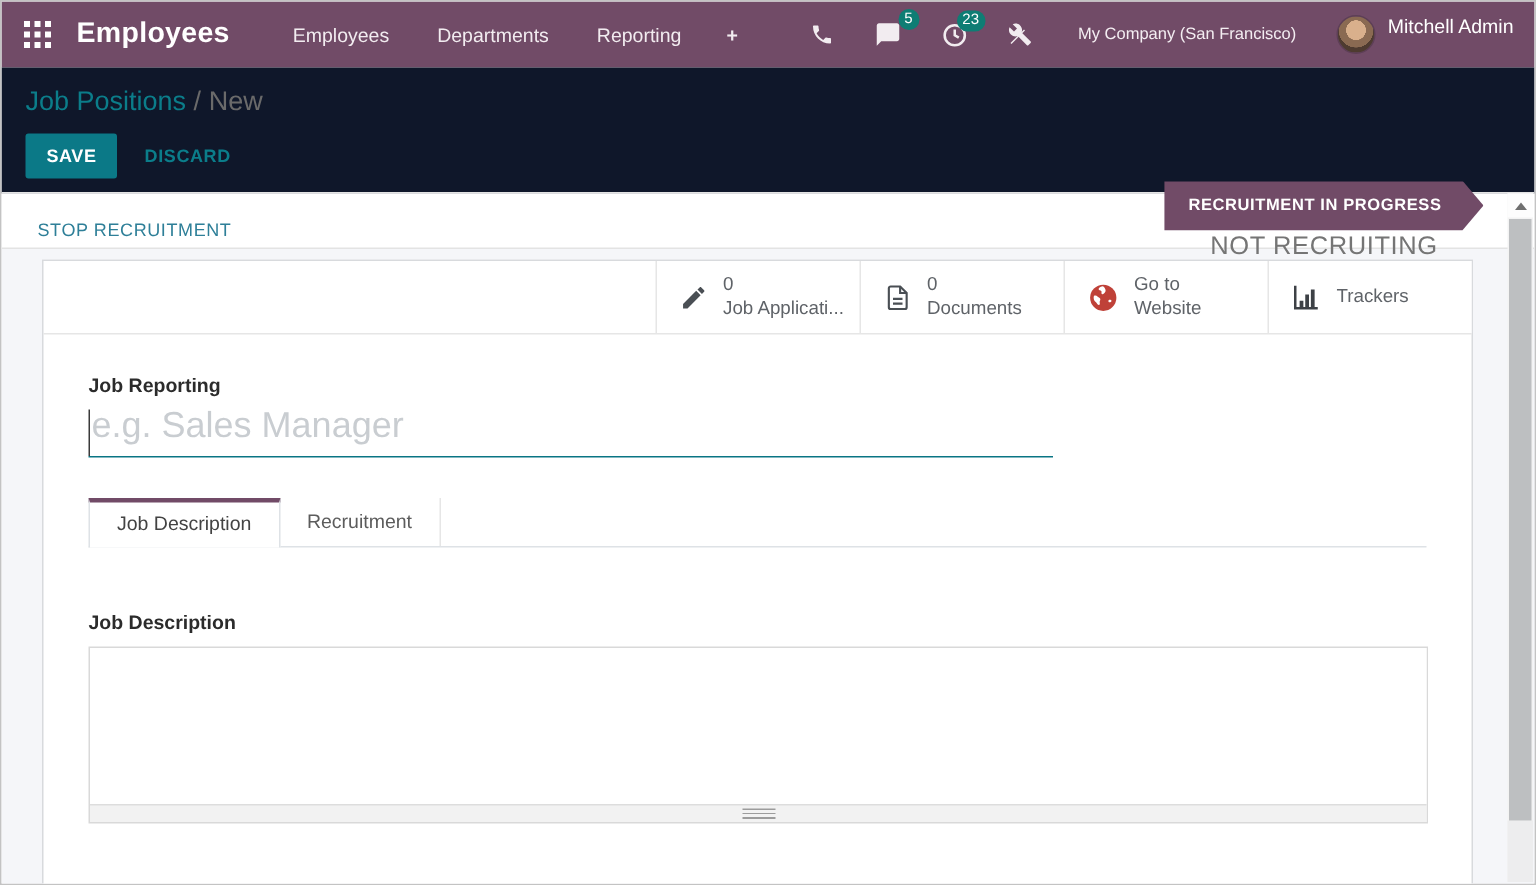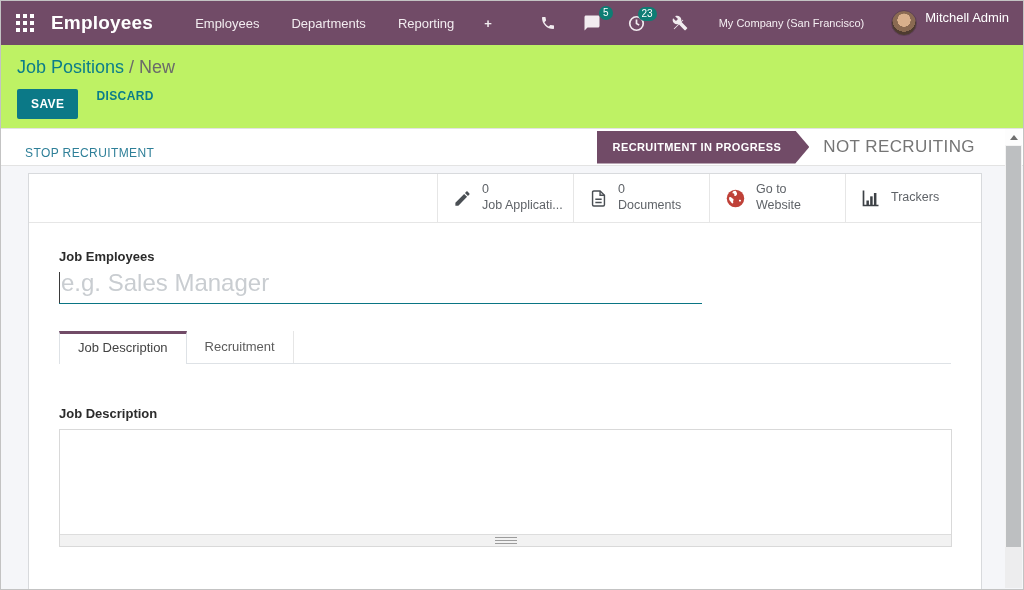--- a/index.html
+++ b/index.html
@@ -31,45 +31,45 @@
   .company { font-size:11px; color:#f4eef2; margin-left:4px; cursor:pointer; }
   .user-menu { display:flex; align-items:flex-start; gap:8px; cursor:pointer; }
   .avatar {
     width:26px; height:26px; border-radius:50%;
     background:radial-gradient(circle at 50% 38%, #d9b08c 0 34%, #8a6a52 35% 60%, #4e3b30 61%);
     border:1px solid #5d3f56;
   }
   .user-name { font-size:13px; color:#fff; }
 
   
-  .control-panel { background:#bef264; border-bottom:1px solid #e3e3e3; height:84px; padding:10px 16px 0; }
+  .control-panel { background:#0f172a; border-bottom:1px solid #e3e3e3; height:84px; padding:10px 16px 0; }
   .breadcrumb { font-size:18px; margin-top:2px; }
   .breadcrumb .bc-link { color:#0b7d8a; cursor:pointer; }
   .breadcrumb .bc-sep, .breadcrumb .bc-current { color:#6a6a6a; }
-  .cp-buttons { margin-top:11px; display:flex; align-items:flex-start; }
+  .cp-buttons { margin-top:11px; display:flex; align-items:center; }
   .btn-save {
     background:#0b7987; color:#fff; border:none; font-size:12px; font-weight:bold;
     letter-spacing:.4px; padding:8px 14px; border-radius:2px; cursor:pointer;
     font-family:"Liberation Sans", sans-serif;
   }
   .btn-discard {
     background:none; border:none; color:#0b7d8a; font-size:12px; font-weight:bold;
     letter-spacing:.4px; margin-left:18px; cursor:pointer; font-family:"Liberation Sans", sans-serif;
   }
 
   
   .statusbar {
     height:37px; background:#fff; border-bottom:1px solid #e3e3e3;
     display:flex; align-items:center; padding-left:24px; padding-right:34px;
   }
   .stop-recruitment {
     background:none; border:none; color:#2e7f98; font-size:12px; letter-spacing:.4px;
     cursor:pointer; font-family:"Liberation Sans", sans-serif; font-weight:500;margin-top:11px;
   }
-  .states { margin-left:auto; display:flex; align-items:center; }
+  .states { margin-left:auto; display:flex; align-items:center;flex-direction:column; }
   .state-active {
     background:#714B67; color:#fff; font-size:11px; font-weight:bold; letter-spacing:.4px;
     height:33px; display:flex; align-items:center; padding:0 28px 0 16px; cursor:pointer;
     clip-path:polygon(0 0, calc(100% - 14px) 0, 100% 50%, calc(100% - 14px) 100%, 0 100%);
   }
   .state-inactive { color:#757575; font-size:17px; letter-spacing:.4px; margin:0 14px 0 14px; cursor:pointer; }
 
   
   .content { background:#f5f6f9; height:424px; padding-top:7px; }
   .sheet {
@@ -269,21 +269,21 @@
           </svg>
         </span>
         <span class="stat-text">
           <span>Trackers</span>
           <span></span>
         </span>
       </div>
     </div>
 
     <div class="form-body">
-      <label class="field-label jp-label">Job Employees</label>
+      <label class="field-label jp-label">Job Reporting</label>
       <div class="jp-input-wrap">
         <span class="caret"></span>
         <input class="jp-input" type="text" placeholder="e.g. Sales Manager" style="">
       </div>
 
       <div class="tabs">
         <button class="tab active">Job Description</button>
         <button class="tab inactive">Recruitment</button>
       </div>
 

